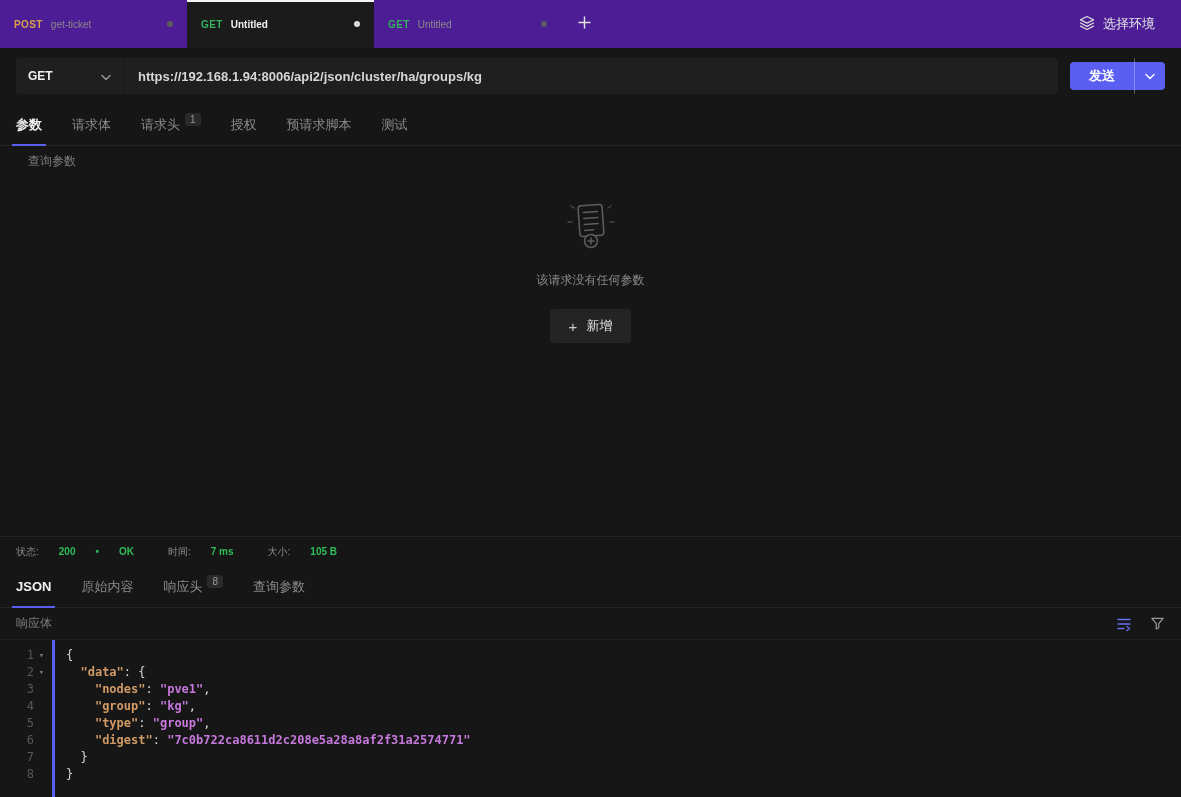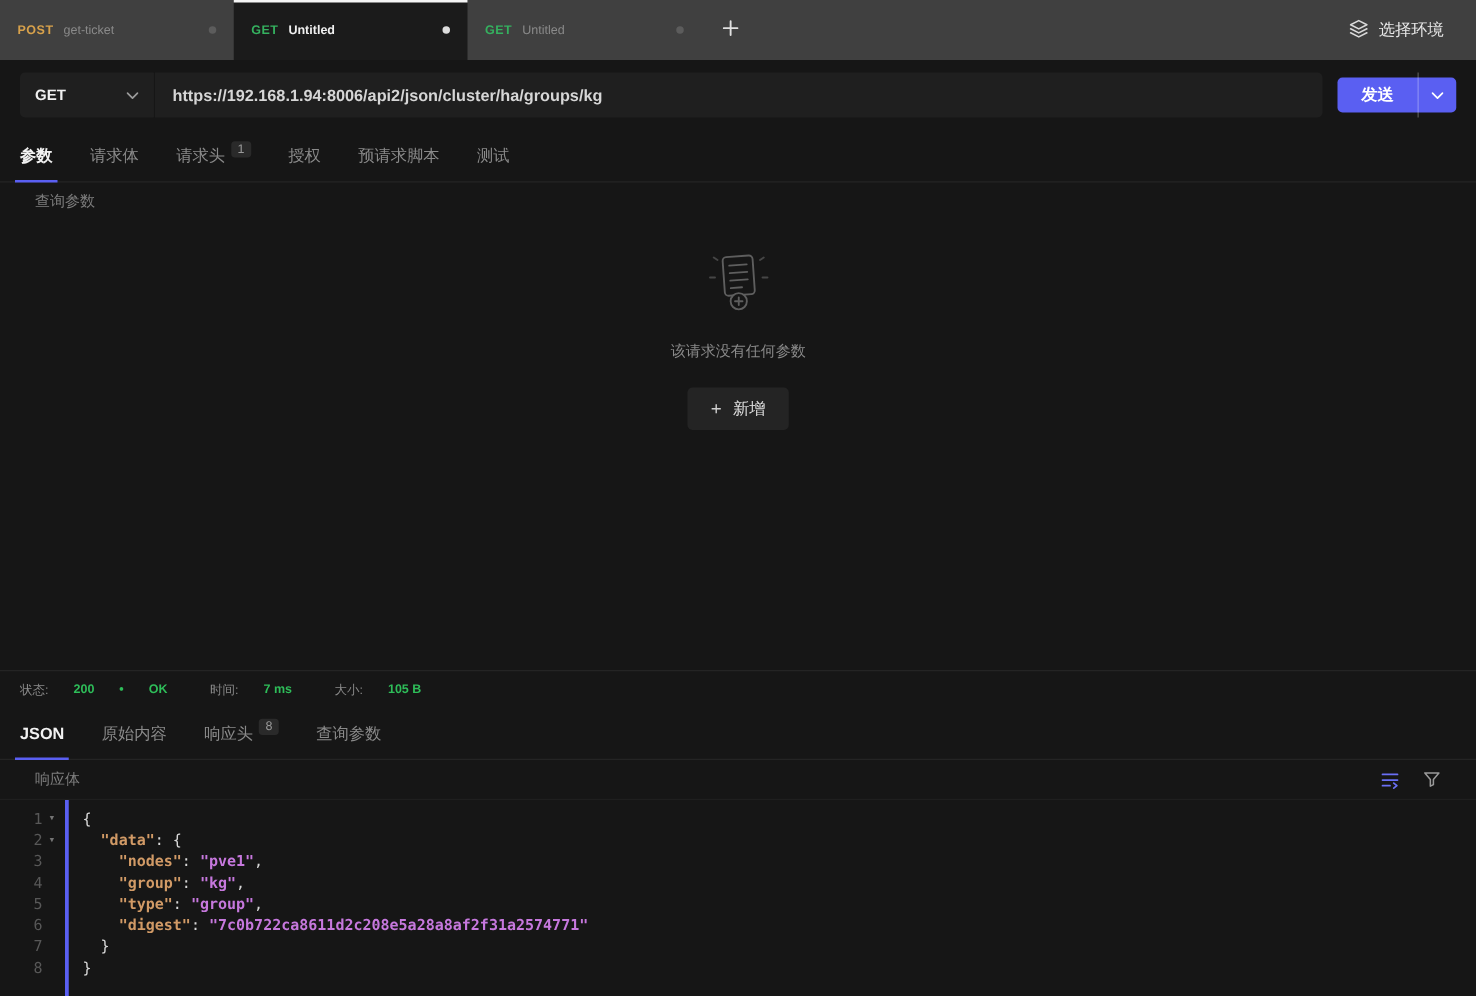--- a/index.html
+++ b/index.html
@@ -1,21 +1,21 @@
 <!DOCTYPE html>
 <html style="--accent: #5a5ff2; --green: #2ebd59; --code-key: #d19a66; --code-val: #c678dd; --code-punct: #d8d8d8;"><head>
 <meta charset="utf-8">
 <style>
   * { box-sizing: border-box; margin: 0; padding: 0; }
   html,body { width:1181px; height:797px; overflow:hidden; }
   body { background:#161616; font-family:"Liberation Sans", sans-serif; }
   .app { display:flex; flex-direction:column; width:1181px; height:797px; background:#161616; }
 
   
-  .tabbar { flex:none; height:48px; background:#404040; display:flex; align-items:stretch; }
+  .tabbar { flex:none; height:48px; background:#4c1d95; display:flex; align-items:stretch; }
   .tabs { display:flex; align-items:stretch; }
   .tab { width:187px; display:flex; align-items:center; gap:8px; padding:0 14px; position:relative; cursor:pointer; }
   .tab.active { background:#1b1b1b; }
   .tab.active::before { content:""; position:absolute; top:0; left:0; right:0; height:2px; background:#f5f5f5; }
   .tab-method { font-size:10px; font-weight:700; letter-spacing:.4px; flex:none; }
   .tab-title { font-size:10px; color:#8a8a8a; flex:1; white-space:nowrap; overflow:hidden; }
   .tab.active .tab-title { color:#f0f0f0; font-weight:600; }
   .tab-dot { width:6px; height:6px; border-radius:50%; background:#5c5c5c; flex:none; }
   .tab.active .tab-dot { background:#dcdcdc; }
   .tab-add { width:46px; display:flex; align-items:center; justify-content:center; background:none; border:none; cursor:pointer; }
@@ -46,21 +46,21 @@
   .empty-text { margin-top:16px; font-size:12px; color:#8a8a8a; }
   .add-btn { margin-top:20px; display:flex; align-items:center; gap:9px; background:#242424; color:#e2e2e2; border:none; border-radius:4px; padding:8px 19px; font-size:13px; cursor:pointer; font-family:inherit; }
   .add-btn .plus { font-size:15px; color:#cfcfcf; line-height:1; }
 
   
   .status-row { flex:none; height:30px; display:flex; align-items:center; padding:0 16px; font-size:10px; gap:20px; border-top:1px solid #242424; }
   .lbl { color:#8a8a8a; }
   .grn { color:var(--green); font-weight:600; }
   .gap { margin-left:14px; }
 
-  .body-row { flex:none; height:32px; display:flex; align-items:center; padding:0 28px; color:#7d7d7d; font-size:12px; border-bottom:1px solid #1f1f1f; }
+  .body-row { flex:none; height:32px; display:flex; align-items:center; padding:0 16px; color:#7d7d7d; font-size:12px; border-bottom:1px solid #1f1f1f; }
   .body-icons { margin-left:auto; display:flex; align-items:center; gap:18px; }
   .body-icons .ic { display:flex; align-items:center; cursor:pointer; }
 
   
   .code { flex:none; height:157px; display:flex; font-family:"DejaVu Sans Mono", monospace; font-size:12px; line-height:17px; padding-top:7px; background:#161616; overflow:hidden; }
   .gutter { width:52px; flex:none; user-select:none; }
   .g-line { display:flex; justify-content:flex-end; align-items:center; height:17px; padding-right:3px; color:#585858; }
   .g-num { min-width:18px; text-align:right; }
   .g-fold { width:15px; font-size:9px; color:#747474; text-align:center; }
   .code-rail { width:3px; flex:none; background:var(--accent); margin-top:-7px; }

